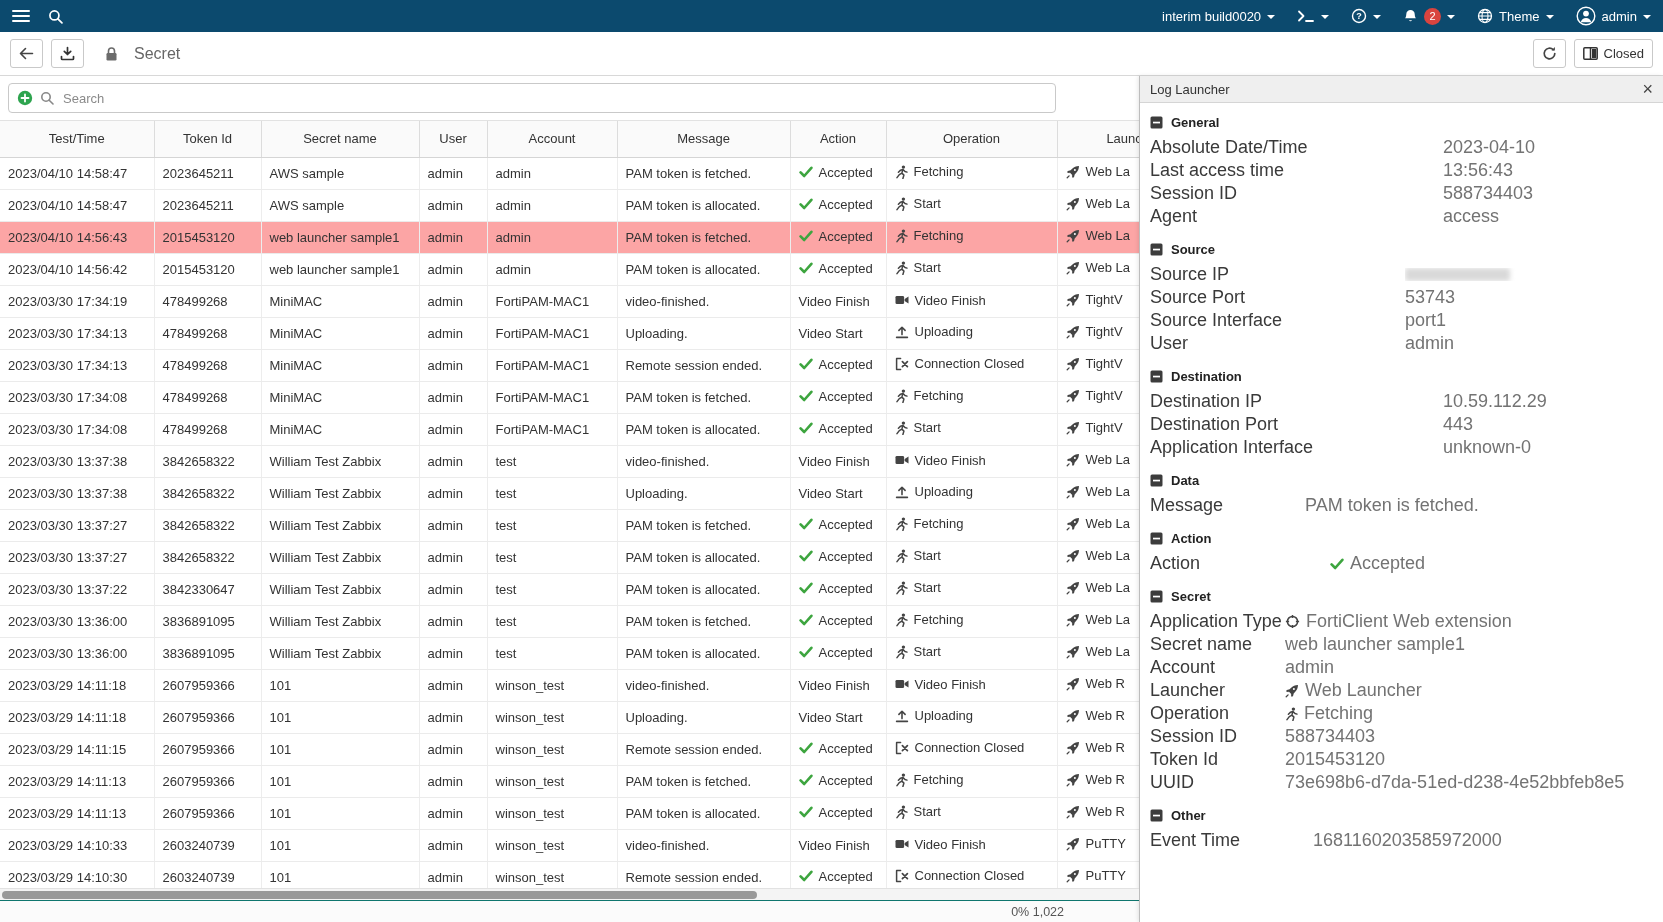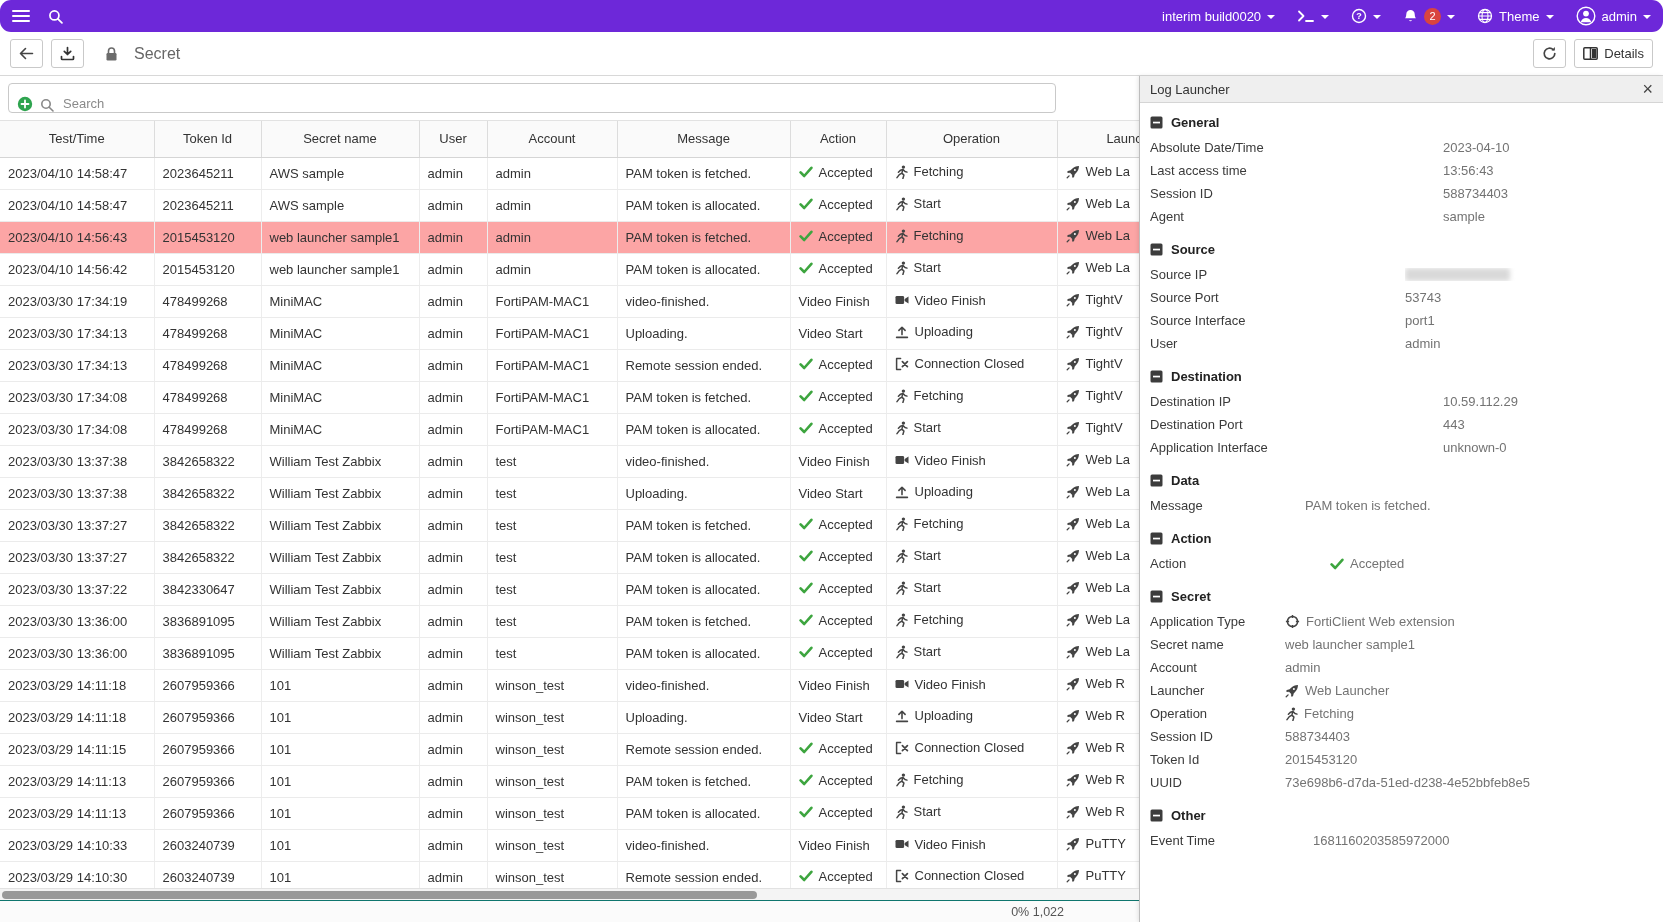--- a/index.html
+++ b/index.html
@@ -1,22 +1,22 @@
 <!DOCTYPE html>
 <html><head>
 <meta charset="utf-8">
 <style>
   html,body{margin:0;padding:0;background:#e8e8e8;}
   *{box-sizing:border-box;}
   .app{position:relative;width:1663px;height:922px;overflow:hidden;background:#fff;
        font-family:"Liberation Sans",sans-serif;font-size:13px;color:#333;}
 
   
-  .navbar{height:32px;background:#6d28d9;display:flex;align-items:center;
-          justify-content:space-between;padding:0 12px;color:#fff;border-radius:11px;}
+  .navbar{height:32px;background:#0c4a6e;display:flex;align-items:center;
+          justify-content:space-between;padding:0 12px;color:#fff;}
   .nav-left,.nav-right{display:flex;align-items:center;}
   .nav-left{gap:18px;}
   .nav-right{gap:22px;}
   .nav-item{display:inline-flex;align-items:center;gap:6px;font-size:13px;color:#fff;cursor:pointer;white-space:nowrap;}
   .nav-btn{background:none;border:none;padding:0;display:inline-flex;align-items:center;cursor:pointer;}
   .caret{width:0;height:0;border-left:4px solid transparent;border-right:4px solid transparent;border-top:4px solid #fff;margin-top:1px;}
   .badge{background:#d9443f;color:#fff;border-radius:50%;width:17px;height:17px;display:inline-flex;
          align-items:center;justify-content:center;font-size:11px;line-height:1;}
 
   
@@ -29,21 +29,21 @@
   .lock-wrap{margin-left:12px;display:inline-flex;align-items:center;}
   .page-title{font-size:16px;color:#666;margin-left:7px;}
 
   
   .main{display:flex;height:846px;}
   .left{width:1139px;display:flex;flex-direction:column;background:#fff;}
 
   
   .search-row{height:44px;padding:7px 8px;}
   .search-box{height:30px;width:1048px;border:1px solid #c9c9c9;border-radius:4px;background:#fff;
-              display:flex;align-items:flex-end;gap:7px;padding:0 8px;}
+              display:flex;align-items:center;gap:7px;padding:0 8px;}
   .search-box input{border:none;outline:none;flex:1;font-size:13px;color:#333;font-family:inherit;background:transparent;}
   .search-box input::placeholder{color:#8a8a8a;}
 
   
   .table-wrap{height:768px;overflow:hidden;border-top:1px solid #e2e2e2;}
   table{border-collapse:collapse;table-layout:fixed;width:1210px;}
   th{height:36px;background:#fafafa;font-weight:normal;color:#333;font-size:13px;text-align:center;
      border-right:1px solid #dcdcdc;border-bottom:1px solid #d5d5d5;padding:0 6px;cursor:pointer;
      overflow:hidden;white-space:nowrap;}
   td{height:32px;padding:0 8px;border-right:1px solid #ededed;border-bottom:1px solid #ebebeb;
@@ -71,21 +71,21 @@
   
   .panel{width:524px;background:#fff;border-left:1px solid #bdbdbd;box-shadow:-1px 0 4px rgba(0,0,0,.10);
          display:flex;flex-direction:column;}
   .panel-head{height:27px;background:#efefef;border-bottom:1px solid #d5d5d5;display:flex;align-items:center;
               justify-content:space-between;padding:0 10px;font-size:13px;color:#333;flex:none;}
   .panel-close{font-size:18px;color:#444;cursor:pointer;line-height:1;}
   .panel-body{padding:4px 18px 0 10px;overflow:hidden;flex:1;}
   .dsec-head{display:flex;align-items:center;gap:8px;font-weight:bold;font-size:13px;color:#222;
              margin:14px 0 6px;cursor:pointer;}
   .dsec:first-child .dsec-head{margin-top:8px;}
-  .drow{display:grid;grid-template-columns:var(--lw,150px) 1fr;line-height:23px;font-size:13px;align-items:center;}
+  .drow{display:grid;grid-template-columns:var(--lw,150px) 1fr;line-height:23px;font-size:18px;align-items:center;}
   .dlabel{color:#3a3a3a;}
   .dvalue{color:#737373;display:inline-flex;align-items:center;gap:6px;white-space:nowrap;overflow:hidden;}
   .redacted{display:inline-block;width:105px;height:13px;background:#d9d9d9;border-radius:2px;filter:blur(2.5px);}
 </style>
 </head>
 <body>
 
 <div class="app">
 
   <header class="navbar">
@@ -199,21 +199,21 @@
           </span>
       </button>
       <button class="tb-btn">
         <span class="ic">
             <svg width="15" height="13" viewBox="0 0 15 13">
               <rect x="0.8" y="0.8" width="13.4" height="11.4" rx="1" fill="none" stroke="#333" stroke-width="1.5"></rect>
               <path d="M7.5 .8v11.4" stroke="#333" stroke-width="1.5"></path>
               <rect x="9" y="2" width="4.2" height="9" fill="#333"></rect>
             </svg>
           </span>
-        <span>Details</span>
+        <span>Closed</span>
       </button>
     </div>
   </div>
 
   <div class="main">
 
     <div class="left">
       <div class="search-row">
         <div class="search-box">
           <span class="ic">
@@ -1060,21 +1060,21 @@
             </div>
             <div class="drow" style="--lw: 293px;">
               <span class="dlabel">Session ID</span>
               <span class="dvalue">
                 <span>588734403</span>
               </span>
             </div>
             <div class="drow" style="--lw: 293px;">
               <span class="dlabel">Agent</span>
               <span class="dvalue">
-                <span>sample</span>
+                <span>access</span>
               </span>
             </div>
           </section>
           <section class="dsec">
             <div class="dsec-head">
               <span class="ic">
                 <svg width="13" height="13" viewBox="0 0 13 13">
                   <rect x="0.5" y="0.5" width="12" height="12" rx="1.5" fill="#3c3c3c"></rect>
                   <rect x="3" y="5.7" width="7" height="1.7" fill="#fff"></rect>
                 </svg>

